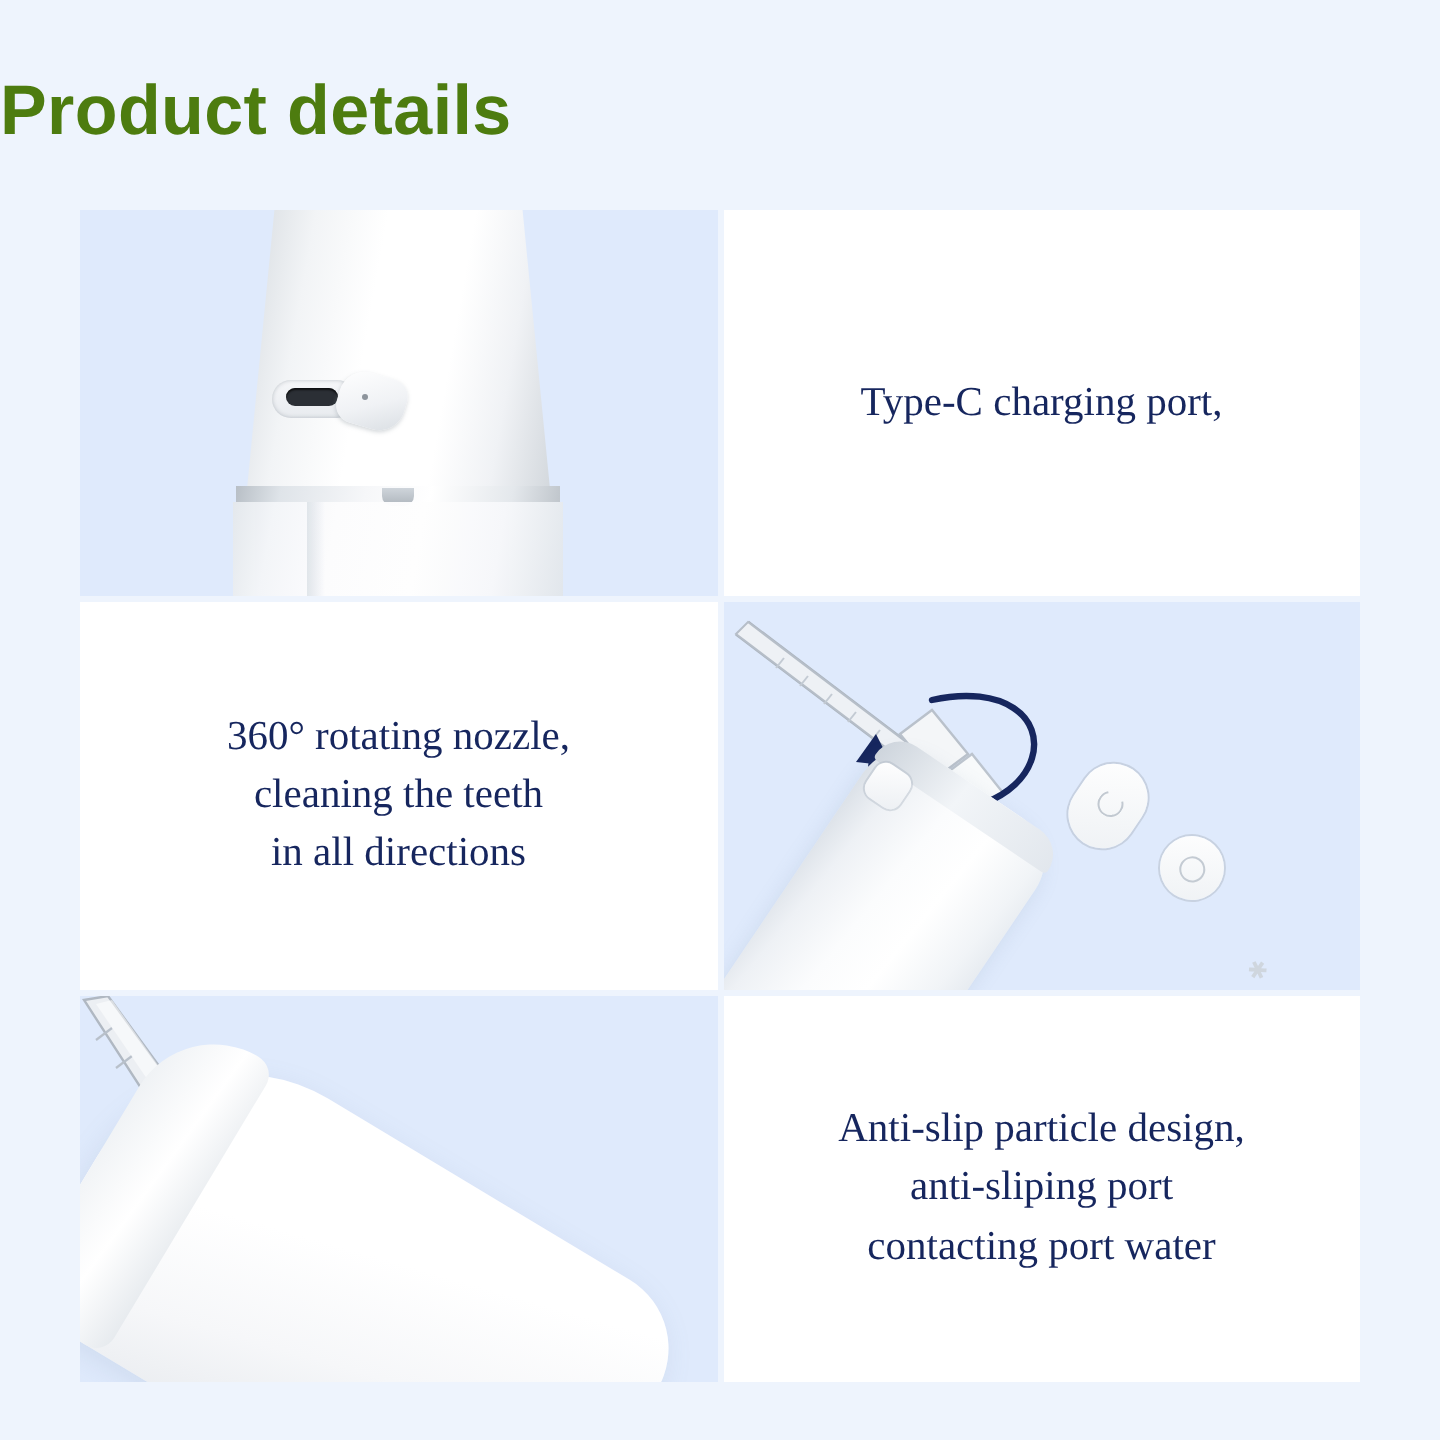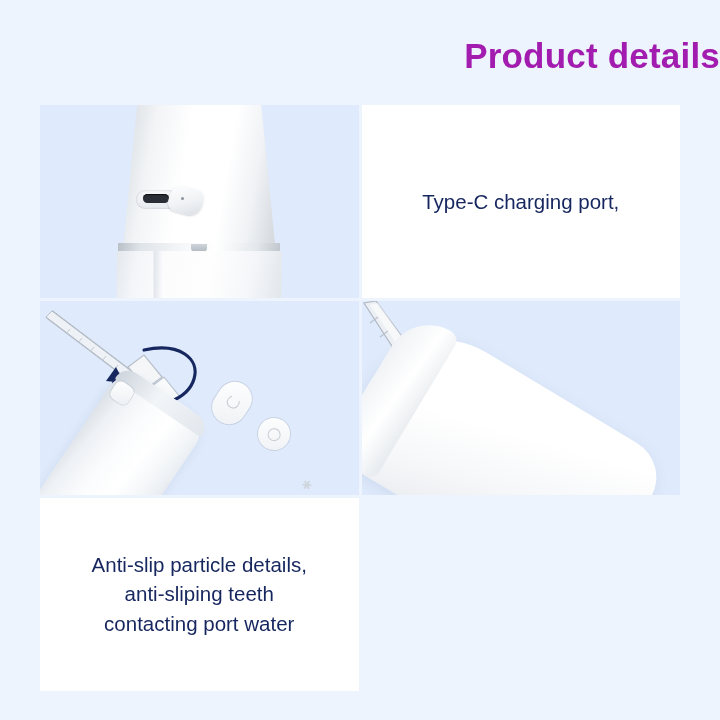--- a/index.html
+++ b/index.html
@@ -12,24 +12,24 @@
     overflow: hidden;
     position: relative;
   }
 
   
   .page-title {
     position: absolute;
     top: 36px;
     left: 0;
     width: 720px;
-    text-align: right;
+    text-align: left;
     font-size: 35px;
     font-weight: bold;
-    color: #a21caf;
+    color: #4d7c0f;
     letter-spacing: 0.2px;
   }
 
   
   .feature-grid {
     position: absolute;
     left: 40px;
     top: 105px;
     width: 640px;
     height: 586px;
@@ -52,21 +52,21 @@
     position: absolute;
     left: 0; top: 50%;
     transform: translateY(-50%);
     width: 100%;
     text-align: center;
     font-size: 20.5px;
     line-height: 1.42;
     color: #16265e;
     padding: 0 14px;
   }
-  .feature-text .line { display: block; white-space: nowrap; }
+  .feature-text .line { display: block; white-space: nowrap; font-family: Liberation Serif, serif; }
 
   
   .dev1-wrap { position: absolute; inset: 0; }
   .dev1-body {
     position: absolute;
     left: 50%; top: -28px;
     transform: translateX(-50%);
     width: 152px; height: 170px;
     background: linear-gradient(100deg,
         #c9cdd2 0%, #dfe3e7 9%, #f2f4f6 22%,
@@ -268,20 +268,27 @@
       </div>
     </div>
   </div>
 
   <div class="cell text-cell">
     <div class="feature-text">
       <span class="line">Type-C charging port,</span>
     </div>
   </div>
 
+  <div class="cell text-cell">
+    <div class="feature-text">
+      <span class="line">360° rotating nozzle,</span>
+      <span class="line">cleaning the teeth</span>
+      <span class="line">in all directions</span>
+    </div>
+  </div>
 
   <div class="cell image-cell">
     <div class="dev4-wrap">
 
       <svg class="dev4-nozzle" width="320" height="195" viewBox="0 0 320 195">
         <g stroke="#aab3bd" stroke-width="1.6" fill="none">
           <line x1="6" y1="16" x2="122" y2="104"></line>
           <line x1="12" y1="10" x2="128" y2="98"></line>
         </g>
         <path d="M6 16 L12 10 L128 98 L122 104 Z" fill="#eef1f5" stroke="#b6bec8" stroke-width="1"></path>
@@ -331,19 +338,19 @@
         <path d="M8 4 L16 2 L78 90 L70 95 Z" fill="rgba(255,255,255,.55)"></path>
       </svg>
 
       <div class="dev5-body"></div>
       <div class="dev5-rim"></div>
     </div>
   </div>
 
   <div class="cell text-cell">
     <div class="feature-text">
-      <span class="line">Anti-slip particle details,</span>
-      <span class="line">anti-sliping teeth</span>
+      <span class="line">Anti-slip particle design,</span>
+      <span class="line">anti-sliping port</span>
       <span class="line">contacting port water</span>
     </div>
   </div>
 
 </div>
 
 </body></html>

